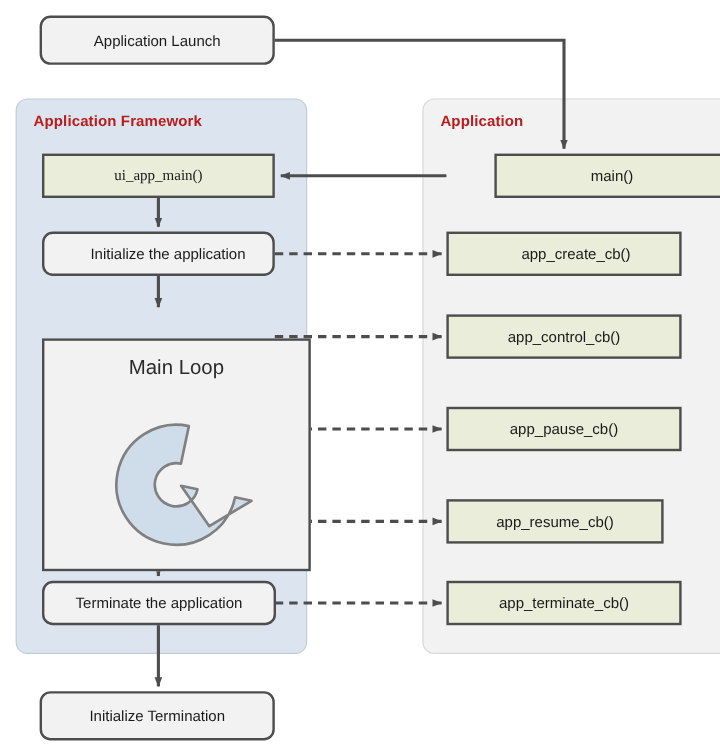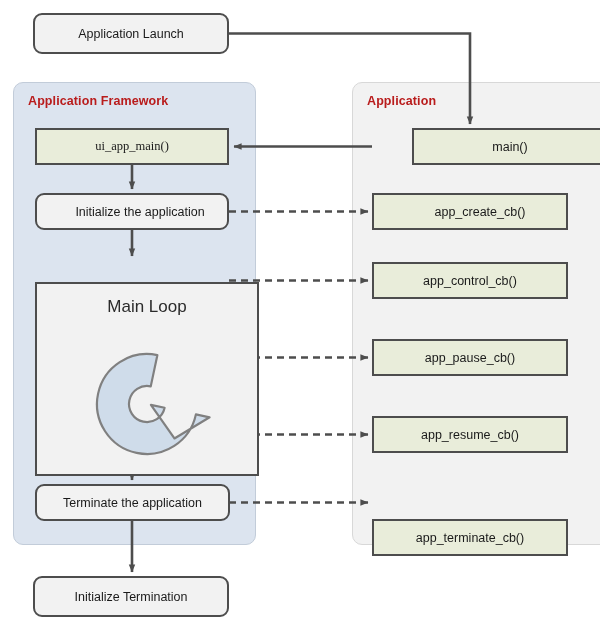--- a/index.html
+++ b/index.html
@@ -114,22 +114,22 @@
   .n-launch      { left: 33px;  top: 13px;  width: 196px; height: 41px; }
   .n-uiappmain   { left: 35px;  top: 128px; width: 194px; height: 37px; font-family: Liberation Serif, serif; }
   .n-initialize  { left: 35px;  top: 193px; width: 194px; height: 37px; padding-left: 16px; }
   .n-terminate   { left: 35px;  top: 484px; width: 195px; height: 37px; }
   .n-termination { left: 33px;  top: 576px; width: 196px; height: 41px; }
 
   .n-main        { left: 372px; top: 128px; width: 196px; height: 37px; margin-left: 40px; }
   .n-create      { left: 372px; top: 193px; width: 196px; height: 37px; padding-left: 20px; }
   .n-control     { left: 372px; top: 262px; width: 196px; height: 37px; }
   .n-pause       { left: 372px; top: 339px; width: 196px; height: 37px; }
-  .n-resume      { left: 372px; top: 416px; width: 196px; height: 37px; }
-  .n-termcb      { left: 372px; top: 484px; width: 196px; height: 37px; margin-top: 35px; }
+  .n-resume      { left: 372px; top: 416px; width: 181px; height: 37px; }
+  .n-termcb      { left: 372px; top: 484px; width: 196px; height: 37px; }
 </style>
 </head>
 <body>
 
 <div id="diagram">
 
   <div class="panel panel-framework">
     <div class="panel-title">Application Framework</div>
   </div>
 

